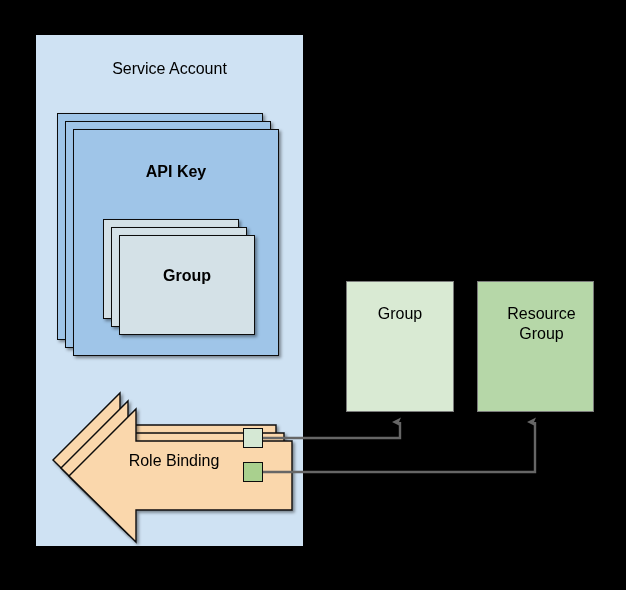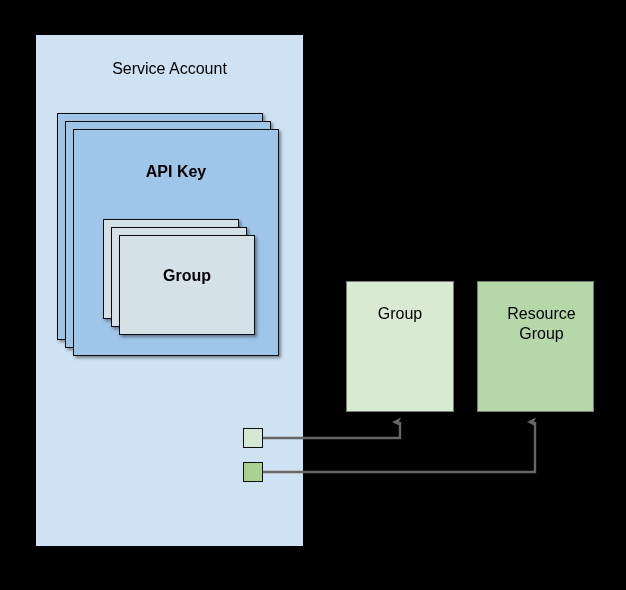--- a/index.html
+++ b/index.html
@@ -190,20 +190,42 @@
   </div>
 
   <div class="stack token-stack">
     <div class="card token-card c1"></div>
     <div class="card token-card c2"></div>
     <div class="card token-card c3">
       <div class="card-label token-label">Group</div>
     </div>
   </div>
 
+  <div class="rolebinding-stack">
+    <svg class="rb-svg" width="248" height="168" viewBox="0 0 248 168">
+      <defs>
+        <filter id="rbshadow" x="-20%" y="-20%" width="150%" height="150%">
+          <feDropShadow dx="2" dy="2" stdDeviation="1.4" flood-color="#000000" flood-opacity="0.42"></feDropShadow>
+        </filter>
+      </defs>
+
+      <g filter="url(#rbshadow)">
+        <path d="M 9,92 L 76,25 L 76,57 L 232,57 L 232,126 L 76,126 L 76,158 Z" fill="#fad7ac" stroke="#0c0c0c" stroke-width="1.4" stroke-linejoin="miter"></path>
+      </g>
+
+      <g filter="url(#rbshadow)">
+        <path d="M 17,100 L 84,33 L 84,65 L 240,65 L 240,134 L 84,134 L 84,166 Z" fill="#fad7ac" stroke="#0c0c0c" stroke-width="1.4" stroke-linejoin="miter"></path>
+      </g>
+
+      <g filter="url(#rbshadow)">
+        <path d="M 25,108 L 92,41 L 92,73 L 248,73 L 248,142 L 92,142 L 92,174 Z" fill="#fad7ac" stroke="#0c0c0c" stroke-width="1.4" stroke-linejoin="miter"></path>
+      </g>
+    </svg>
+    <div class="rolebinding-label">Role Binding</div>
+  </div>
 
   <div class="port port-role"></div>
   <div class="port port-resource"></div>
 
   <div class="target-box role-box">
     <span>Group</span>
   </div>
   <div class="target-box resource-box">
     <span>Resource Group</span>
   </div>

